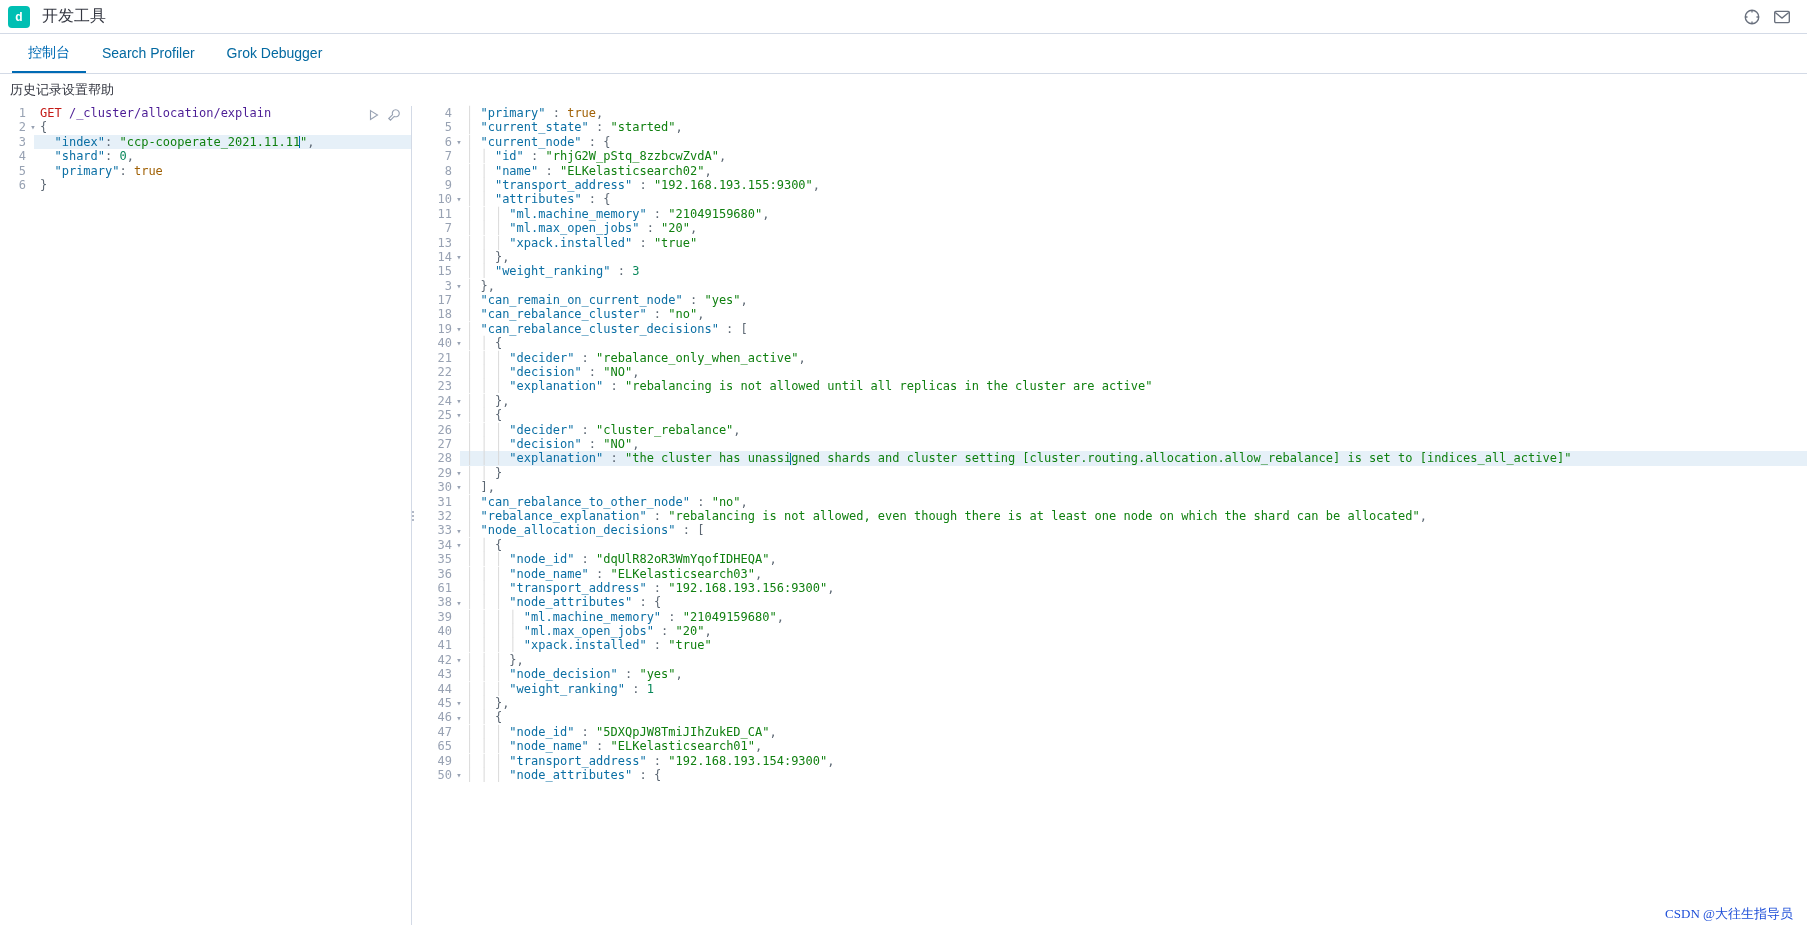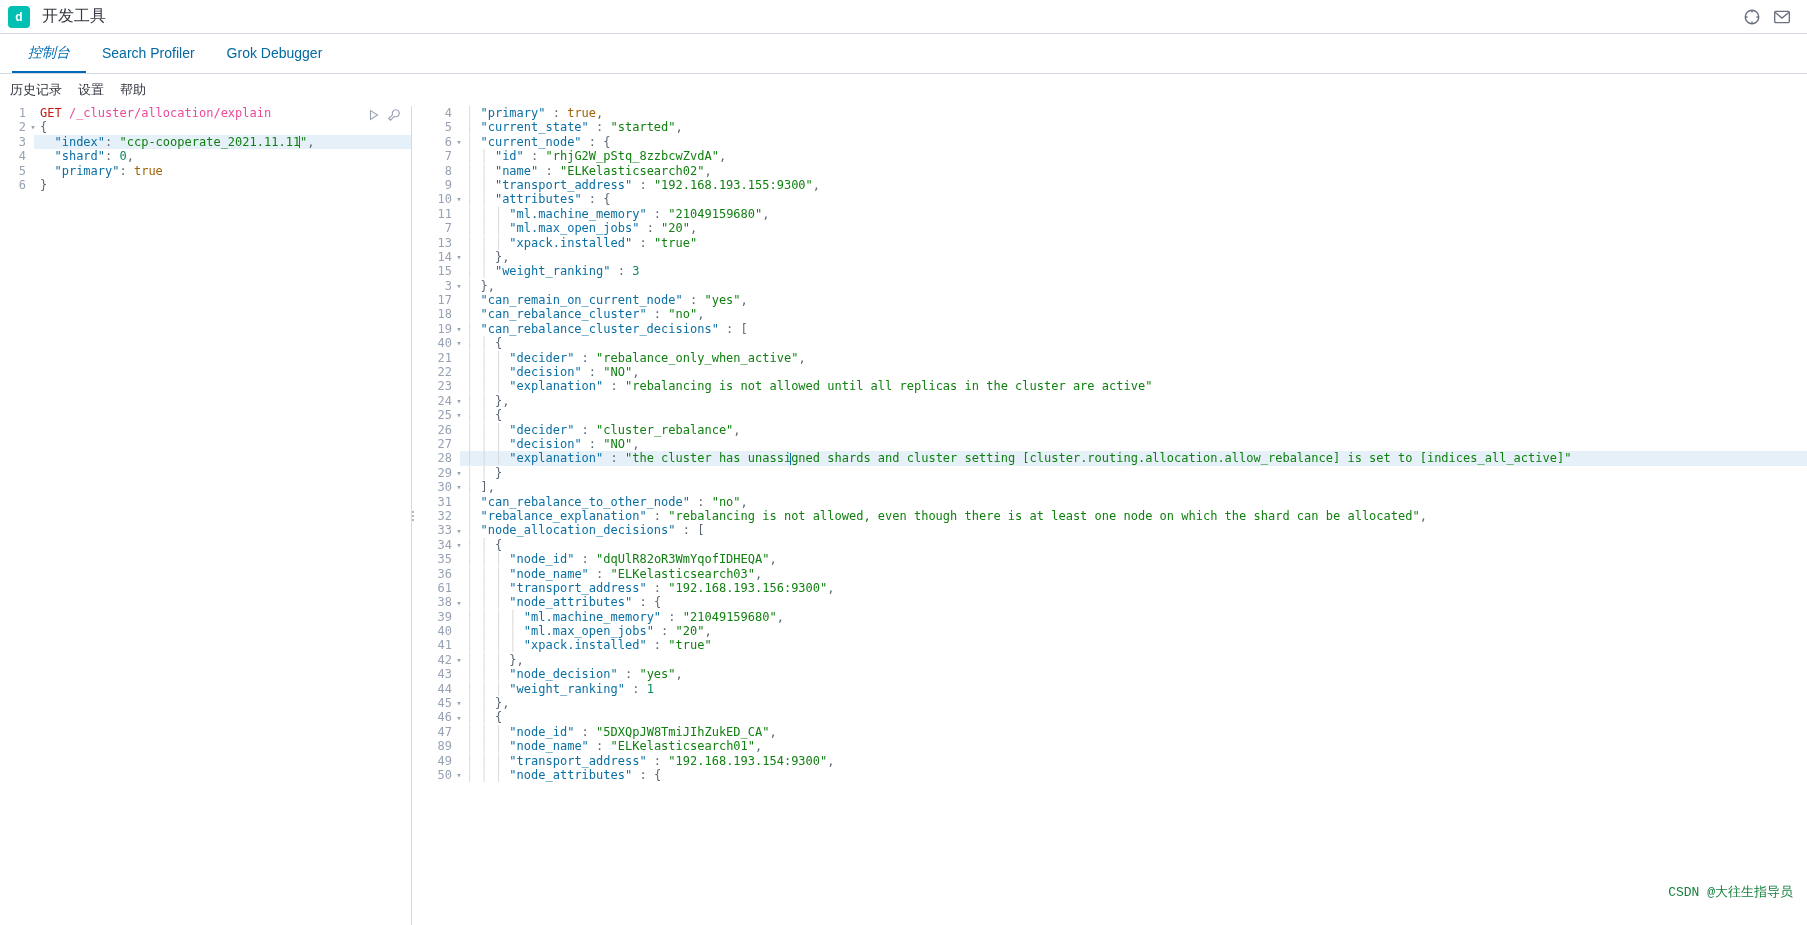--- a/index.html
+++ b/index.html
@@ -7,23 +7,23 @@
 
 .header-bar { height: 34px; border-bottom: 1px solid #d3dae6; display: flex; align-items: center; padding: 0 8px; justify-content: space-between; }
 .header-left { display: flex; align-items: center; gap: 12px; }
 .app-icon { width: 22px; height: 22px; background: #00bfb3; color: #fff; border-radius: 4px; display: flex; align-items: center; justify-content: center; font-size: 12px; font-weight: 600; }
 .header-title { font-size: 16px; color: #343741; }
 .header-right { display: flex; align-items: center; gap: 12px; margin-right: 8px; }
 .header-icon { width: 18px; height: 18px; color: #69707d; cursor: pointer; }
 
 .tabs-bar { height: 40px; border-bottom: 1px solid #d3dae6; display: flex; align-items: stretch; padding: 0 12px; }
 .tab { padding: 0 16px; display: flex; align-items: center; font-size: 14px; color: #0369a1; cursor: pointer; border-bottom: 2px solid transparent; }
-.tab.active { color: #006bb4; border-bottom-color: #006bb4; font-weight: 500; font-style: italic; }
+.tab.active { color: #006bb4; border-bottom-color: #006bb4; font-weight: 500; }
 
-.menubar { height: 32px; display: flex; align-items: center; padding: 0 10px; gap: 16px; font-size: 13px; color: #343741; }
+.menubar { height: 32px; display: flex; align-items: center; padding: 0 10px; font-size: 13px; color: #343741; }
 .menubar span { cursor: pointer; }
 
 .editor-area { display: flex; height: calc(925px - 34px - 40px - 32px); position: relative; }
 
 .panel { position: relative; font-family: Menlo, Consolas, monospace; font-size: 12px; line-height: 14.4px; }
 .panel.left { width: 412px; border-right: 1px solid #d3dae6; }
 .panel.right { flex: 1; }
 
 .gutter { position: absolute; left: 0; top: 0; width: 34px; text-align: right; color: #98a2b3; padding-right: 8px; user-select: none; }
 .gutter-r { width: 48px; }
@@ -33,35 +33,35 @@
 .code-line { height: 14.4px; padding-left: 6px; }
 .hl-line { background: #e6f0f8; }
 
 .fold { position: absolute; left: 28px; width: 10px; font-size: 9px; color: #98a2b3; cursor: pointer; text-align: center; }
 .fold-r { left: 42px; }
 
 .run-icons { position: absolute; right: 10px; top: 2px; display: flex; gap: 6px; color: #98a2b3; }
 .run-icon { width: 14px; height: 14px; cursor: pointer; }
 
 .tok-method { color: #c41a16; }
-.tok-path { color: #ec4899; }
+.tok-path { color: #4c1d95; }
 .tok-key { color: #0b6fa4; }
 .tok-strg { color: #108010; }
 .tok-num { color: #09885a; }
 .tok-bool { color: #a16207; }
 .tok-punc { color: #5c6773; }
 .ig { color: #d9d9d9; }
 
 .resizer { position:absolute; left: 410px; top: 50%; transform: translateY(-50%); width:6px; display:flex; flex-direction:column; gap:2px; align-items:center; cursor:col-resize; z-index:5;}
 .resizer div{width:2px;height:2px;background:#98a2b3;border-radius:50%;}
 
 .cursor-caret { display:inline-block; width:1px; height:12px; background:#006bb4; vertical-align:middle; margin-left:-1px; animation: blink 1s step-end infinite; }
 @keyframes blink { 50% { opacity:0; } }
 
-.watermark { position: absolute; bottom: 24px; right: 14px; font-size: 13px; color: #15803d; font-family: Liberation Mono, monospace; }
+.watermark { position: absolute; bottom: 2px; right: 14px; font-size: 13px; color: #1d4ed8; font-family: Liberation Serif, serif; }
 </style>
 </head>
 <body>
 
 <div class="header-bar">
   <div class="header-left">
     <div class="app-icon">d</div>
     <span class="header-title">开发工具</span>
   </div>
   <div class="header-right">
@@ -153,21 +153,21 @@
         <div class="code-line">38</div>
         <div class="code-line">39</div>
         <div class="code-line">40</div>
         <div class="code-line">41</div>
         <div class="code-line">42</div>
         <div class="code-line">43</div>
         <div class="code-line">44</div>
         <div class="code-line">45</div>
         <div class="code-line">46</div>
         <div class="code-line">47</div>
-        <div class="code-line">89</div>
+        <div class="code-line">65</div>
         <div class="code-line">49</div>
         <div class="code-line">50</div>
       </div>
     <div class="code code-r" id="code-right"><div class="code-line"><span class="ig">│ </span><span class="tok-key">"primary"</span><span class="tok-punc"> : </span><span class="tok-bool">true</span><span class="tok-punc">,</span></div><div class="code-line"><span class="ig">│ </span><span class="tok-key">"current_state"</span><span class="tok-punc"> : </span><span class="tok-strg">"started"</span><span class="tok-punc">,</span></div><div class="code-line"><span class="ig">│ </span><span class="tok-key">"current_node"</span><span class="tok-punc"> : </span><span class="tok-punc">{</span></div><div class="code-line"><span class="ig">│ </span><span class="ig">│ </span><span class="tok-key">"id"</span><span class="tok-punc"> : </span><span class="tok-strg">"rhjG2W_pStq_8zzbcwZvdA"</span><span class="tok-punc">,</span></div><div class="code-line"><span class="ig">│ </span><span class="ig">│ </span><span class="tok-key">"name"</span><span class="tok-punc"> : </span><span class="tok-strg">"ELKelasticsearch02"</span><span class="tok-punc">,</span></div><div class="code-line"><span class="ig">│ </span><span class="ig">│ </span><span class="tok-key">"transport_address"</span><span class="tok-punc"> : </span><span class="tok-strg">"192.168.193.155:9300"</span><span class="tok-punc">,</span></div><div class="code-line"><span class="ig">│ </span><span class="ig">│ </span><span class="tok-key">"attributes"</span><span class="tok-punc"> : </span><span class="tok-punc">{</span></div><div class="code-line"><span class="ig">│ </span><span class="ig">│ </span><span class="ig">│ </span><span class="tok-key">"ml.machine_memory"</span><span class="tok-punc"> : </span><span class="tok-strg">"21049159680"</span><span class="tok-punc">,</span></div><div class="code-line"><span class="ig">│ </span><span class="ig">│ </span><span class="ig">│ </span><span class="tok-key">"ml.max_open_jobs"</span><span class="tok-punc"> : </span><span class="tok-strg">"20"</span><span class="tok-punc">,</span></div><div class="code-line"><span class="ig">│ </span><span class="ig">│ </span><span class="ig">│ </span><span class="tok-key">"xpack.installed"</span><span class="tok-punc"> : </span><span class="tok-strg">"true"</span></div><div class="code-line"><span class="ig">│ </span><span class="ig">│ </span><span class="tok-punc">},</span></div><div class="code-line"><span class="ig">│ </span><span class="ig">│ </span><span class="tok-key">"weight_ranking"</span><span class="tok-punc"> : </span><span class="tok-num">3</span></div><div class="code-line"><span class="ig">│ </span><span class="tok-punc">},</span></div><div class="code-line"><span class="ig">│ </span><span class="tok-key">"can_remain_on_current_node"</span><span class="tok-punc"> : </span><span class="tok-strg">"yes"</span><span class="tok-punc">,</span></div><div class="code-line"><span class="ig">│ </span><span class="tok-key">"can_rebalance_cluster"</span><span class="tok-punc"> : </span><span class="tok-strg">"no"</span><span class="tok-punc">,</span></div><div class="code-line"><span class="ig">│ </span><span class="tok-key">"can_rebalance_cluster_decisions"</span><span class="tok-punc"> : </span><span class="tok-punc">[</span></div><div class="code-line"><span class="ig">│ </span><span class="ig">│ </span><span class="tok-punc">{</span></div><div class="code-line"><span class="ig">│ </span><span class="ig">│ </span><span class="ig">│ </span><span class="tok-key">"decider"</span><span class="tok-punc"> : </span><span class="tok-strg">"rebalance_only_when_active"</span><span class="tok-punc">,</span></div><div class="code-line"><span class="ig">│ </span><span class="ig">│ </span><span class="ig">│ </span><span class="tok-key">"decision"</span><span class="tok-punc"> : </span><span class="tok-strg">"NO"</span><span class="tok-punc">,</span></div><div class="code-line"><span class="ig">│ </span><span class="ig">│ </span><span class="ig">│ </span><span class="tok-key">"explanation"</span><span class="tok-punc"> : </span><span class="tok-strg">"rebalancing is not allowed until all replicas in the cluster are active"</span></div><div class="code-line"><span class="ig">│ </span><span class="ig">│ </span><span class="tok-punc">},</span></div><div class="code-line"><span class="ig">│ </span><span class="ig">│ </span><span class="tok-punc">{</span></div><div class="code-line"><span class="ig">│ </span><span class="ig">│ </span><span class="ig">│ </span><span class="tok-key">"decider"</span><span class="tok-punc"> : </span><span class="tok-strg">"cluster_rebalance"</span><span class="tok-punc">,</span></div><div class="code-line"><span class="ig">│ </span><span class="ig">│ </span><span class="ig">│ </span><span class="tok-key">"decision"</span><span class="tok-punc"> : </span><span class="tok-strg">"NO"</span><span class="tok-punc">,</span></div><div class="code-line hl-line"><span class="ig">│ </span><span class="ig">│ </span><span class="ig">│ </span><span class="tok-key">"explanation"</span><span class="tok-punc"> : </span><span class="tok-strg">"the cluster has unassi</span><span class="cursor-caret"></span><span class="tok-strg">gned shards and cluster setting [cluster.routing.allocation.allow_rebalance] is set to [indices_all_active]"</span></div><div class="code-line"><span class="ig">│ </span><span class="ig">│ </span><span class="tok-punc">}</span></div><div class="code-line"><span class="ig">│ </span><span class="tok-punc">],</span></div><div class="code-line"><span class="ig">│ </span><span class="tok-key">"can_rebalance_to_other_node"</span><span class="tok-punc"> : </span><span class="tok-strg">"no"</span><span class="tok-punc">,</span></div><div class="code-line"><span class="ig">│ </span><span class="tok-key">"rebalance_explanation"</span><span class="tok-punc"> : </span><span class="tok-strg">"rebalancing is not allowed, even though there is at least one node on which the shard can be allocated"</span><span class="tok-punc">,</span></div><div class="code-line"><span class="ig">│ </span><span class="tok-key">"node_allocation_decisions"</span><span class="tok-punc"> : </span><span class="tok-punc">[</span></div><div class="code-line"><span class="ig">│ </span><span class="ig">│ </span><span class="tok-punc">{</span></div><div class="code-line"><span class="ig">│ </span><span class="ig">│ </span><span class="ig">│ </span><span class="tok-key">"node_id"</span><span class="tok-punc"> : </span><span class="tok-strg">"dqUlR82oR3WmYqofIDHEQA"</span><span class="tok-punc">,</span></div><div class="code-line"><span class="ig">│ </span><span class="ig">│ </span><span class="ig">│ </span><span class="tok-key">"node_name"</span><span class="tok-punc"> : </span><span class="tok-strg">"ELKelasticsearch03"</span><span class="tok-punc">,</span></div><div class="code-line"><span class="ig">│ </span><span class="ig">│ </span><span class="ig">│ </span><span class="tok-key">"transport_address"</span><span class="tok-punc"> : </span><span class="tok-strg">"192.168.193.156:9300"</span><span class="tok-punc">,</span></div><div class="code-line"><span class="ig">│ </span><span class="ig">│ </span><span class="ig">│ </span><span class="tok-key">"node_attributes"</span><span class="tok-punc"> : </span><span class="tok-punc">{</span></div><div class="code-line"><span class="ig">│ </span><span class="ig">│ </span><span class="ig">│ </span><span class="ig">│ </span><span class="tok-key">"ml.machine_memory"</span><span class="tok-punc"> : </span><span class="tok-strg">"21049159680"</span><span class="tok-punc">,</span></div><div class="code-line"><span class="ig">│ </span><span class="ig">│ </span><span class="ig">│ </span><span class="ig">│ </span><span class="tok-key">"ml.max_open_jobs"</span><span class="tok-punc"> : </span><span class="tok-strg">"20"</span><span class="tok-punc">,</span></div><div class="code-line"><span class="ig">│ </span><span class="ig">│ </span><span class="ig">│ </span><span class="ig">│ </span><span class="tok-key">"xpack.installed"</span><span class="tok-punc"> : </span><span class="tok-strg">"true"</span></div><div class="code-line"><span class="ig">│ </span><span class="ig">│ </span><span class="ig">│ </span><span class="tok-punc">},</span></div><div class="code-line"><span class="ig">│ </span><span class="ig">│ </span><span class="ig">│ </span><span class="tok-key">"node_decision"</span><span class="tok-punc"> : </span><span class="tok-strg">"yes"</span><span class="tok-punc">,</span></div><div class="code-line"><span class="ig">│ </span><span class="ig">│ </span><span class="ig">│ </span><span class="tok-key">"weight_ranking"</span><span class="tok-punc"> : </span><span class="tok-num">1</span></div><div class="code-line"><span class="ig">│ </span><span class="ig">│ </span><span class="tok-punc">},</span></div><div class="code-line"><span class="ig">│ </span><span class="ig">│ </span><span class="tok-punc">{</span></div><div class="code-line"><span class="ig">│ </span><span class="ig">│ </span><span class="ig">│ </span><span class="tok-key">"node_id"</span><span class="tok-punc"> : </span><span class="tok-strg">"5DXQpJW8TmiJIhZukED_CA"</span><span class="tok-punc">,</span></div><div class="code-line"><span class="ig">│ </span><span class="ig">│ </span><span class="ig">│ </span><span class="tok-key">"node_name"</span><span class="tok-punc"> : </span><span class="tok-strg">"ELKelasticsearch01"</span><span class="tok-punc">,</span></div><div class="code-line"><span class="ig">│ </span><span class="ig">│ </span><span class="ig">│ </span><span class="tok-key">"transport_address"</span><span class="tok-punc"> : </span><span class="tok-strg">"192.168.193.154:9300"</span><span class="tok-punc">,</span></div><div class="code-line"><span class="ig">│ </span><span class="ig">│ </span><span class="ig">│ </span><span class="tok-key">"node_attributes"</span><span class="tok-punc"> : </span><span class="tok-punc">{</span></div></div>
   <div class="fold fold-r" style="top: 28.8px;">▾</div>
       <div class="fold fold-r" style="top: 86.4px;">▾</div>
       <div class="fold fold-r" style="top: 144px;">▾</div>
       <div class="fold fold-r" style="top: 172.8px;">▾</div>
       <div class="fold fold-r" style="top: 216px;">▾</div>
       <div class="fold fold-r" style="top: 230.4px;">▾</div>

